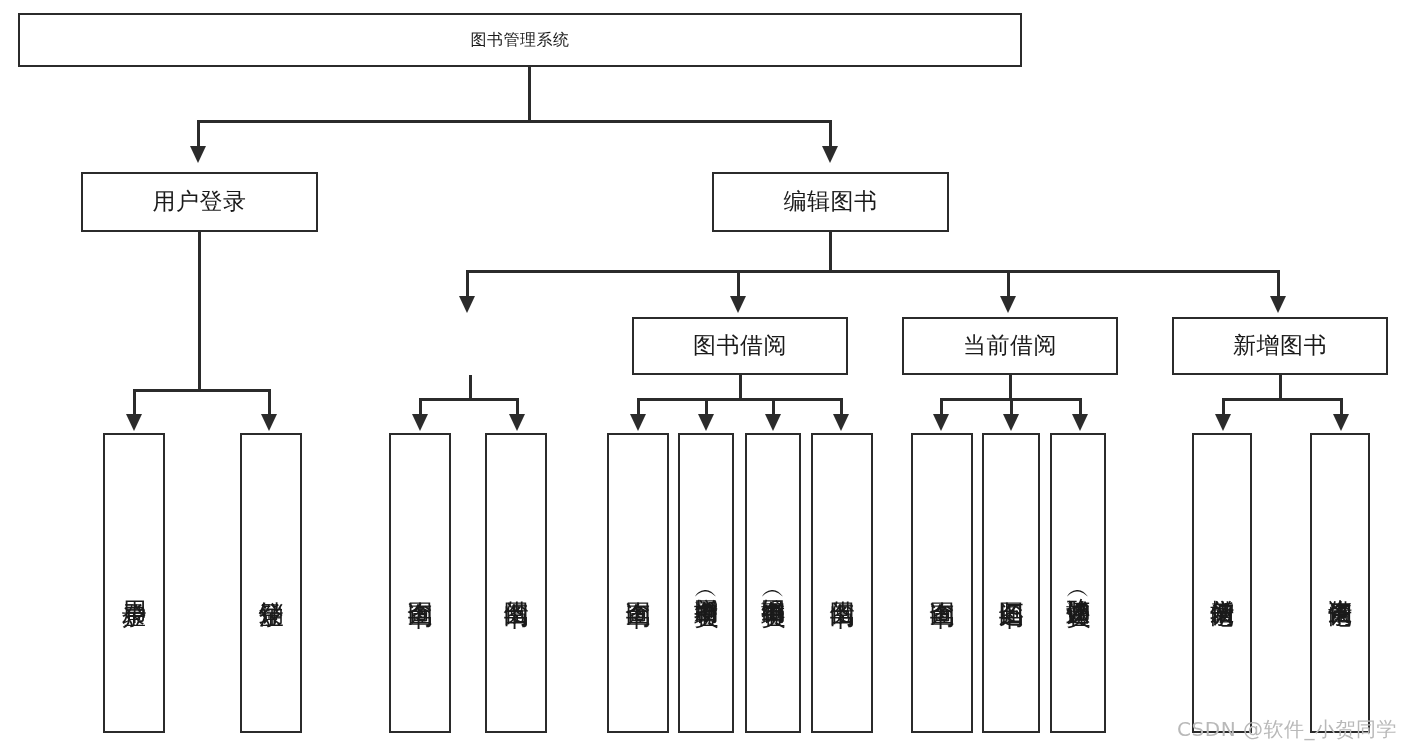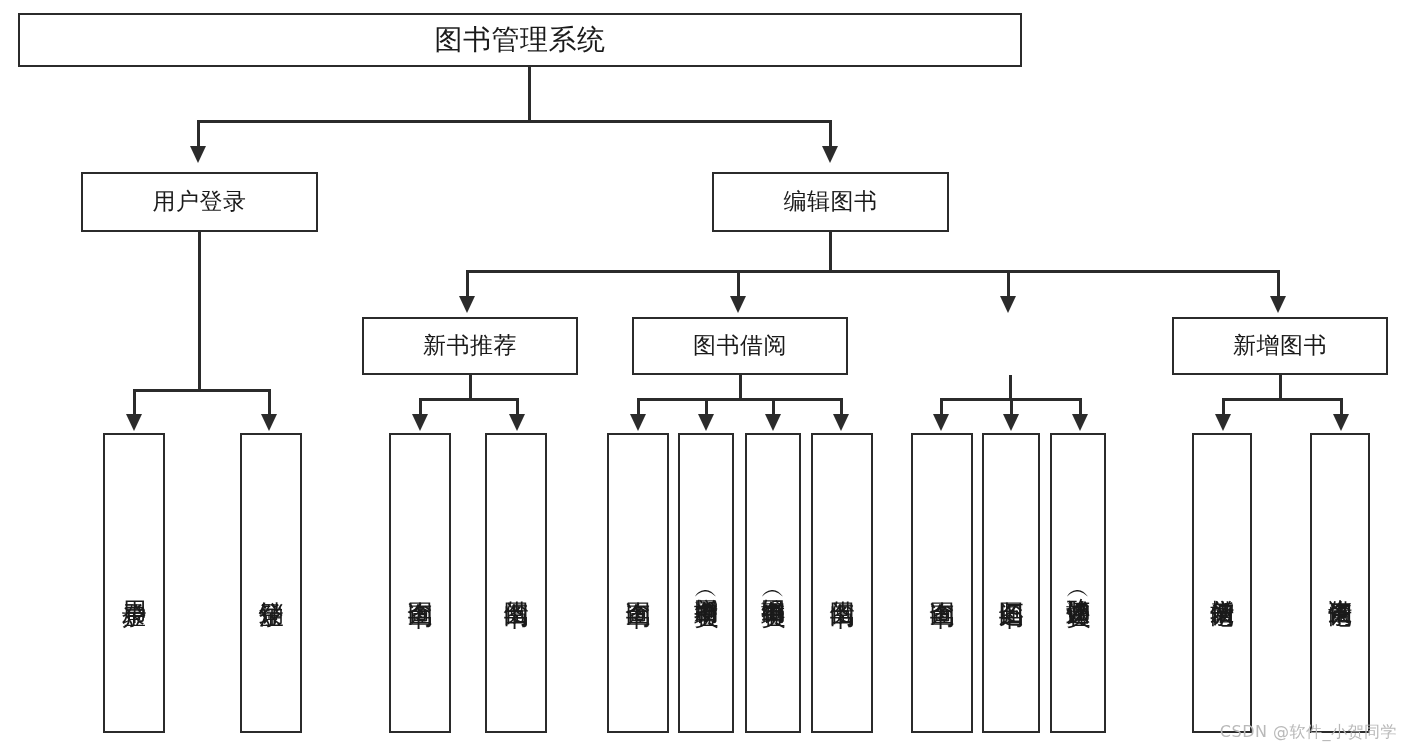--- a/index.html
+++ b/index.html
@@ -31,21 +31,21 @@
     display: block;
     text-align: center;
     line-height: 1.18;
     letter-spacing: 0.5px;
   }
   
   .node.horiz .label {
     font-size: 23px;
   }
   .node.root .label {
-    font-size: 28px;
+    font-size: 16px;
   }
   
   .node.vert {
     align-items: center;
     justify-content: center;
   }
   .node.vert .label {
     writing-mode: vertical-rl;
     text-orientation: upright;
     font-size: 25px;
@@ -68,21 +68,21 @@
     width: 0;
     height: 0;
     border-left: 8px solid transparent;
     border-right: 8px solid transparent;
     border-top: 17px solid #2b2b2b;
   }
   .watermark {
     position: absolute;
     right: 8px;
     bottom: 4px;
-    font-size: 16px;
+    font-size: 20px;
     color: #b9b9b9;
     letter-spacing: 0.5px;
     white-space: nowrap;
   }
 </style>
 </head>
 <body>
 
 <div id="canvas">
 
@@ -117,25 +117,25 @@
   <div class="conn h" style="left:466px; top:270px; width:814px;"></div>
   <div class="conn v" style="left:466px; top:270px; height:28px;"></div>
   <div class="arrow" style="left:459px; top:296px;"></div>
   <div class="conn v" style="left:737px; top:270px; height:28px;"></div>
   <div class="arrow" style="left:730px; top:296px;"></div>
   <div class="conn v" style="left:1007px; top:270px; height:28px;"></div>
   <div class="arrow" style="left:1000px; top:296px;"></div>
   <div class="conn v" style="left:1277px; top:270px; height:28px;"></div>
   <div class="arrow" style="left:1270px; top:296px;"></div>
 
-  <div class="node horiz" style="left:362px; top:317px; width:216px; height:58px;">
-    <span class="label">新书推荐</span>
-  </div>
   <div class="node horiz" style="left:632px; top:317px; width:216px; height:58px;">
     <span class="label">图书借阅</span>
+  </div>
+  <div class="node horiz" style="left:902px; top:317px; width:216px; height:58px;">
+    <span class="label">当前借阅</span>
   </div>
   <div class="node horiz" style="left:1172px; top:317px; width:216px; height:58px;">
     <span class="label">新增图书</span>
   </div>
 
   <div class="conn v" style="left:469px; top:375px; height:25px;"></div>
   <div class="conn h" style="left:419px; top:398px; width:100px;"></div>
   <div class="conn v" style="left:419px; top:398px; height:18px;"></div>
   <div class="arrow" style="left:412px; top:414px;"></div>
   <div class="conn v" style="left:516px; top:398px; height:18px;"></div>

